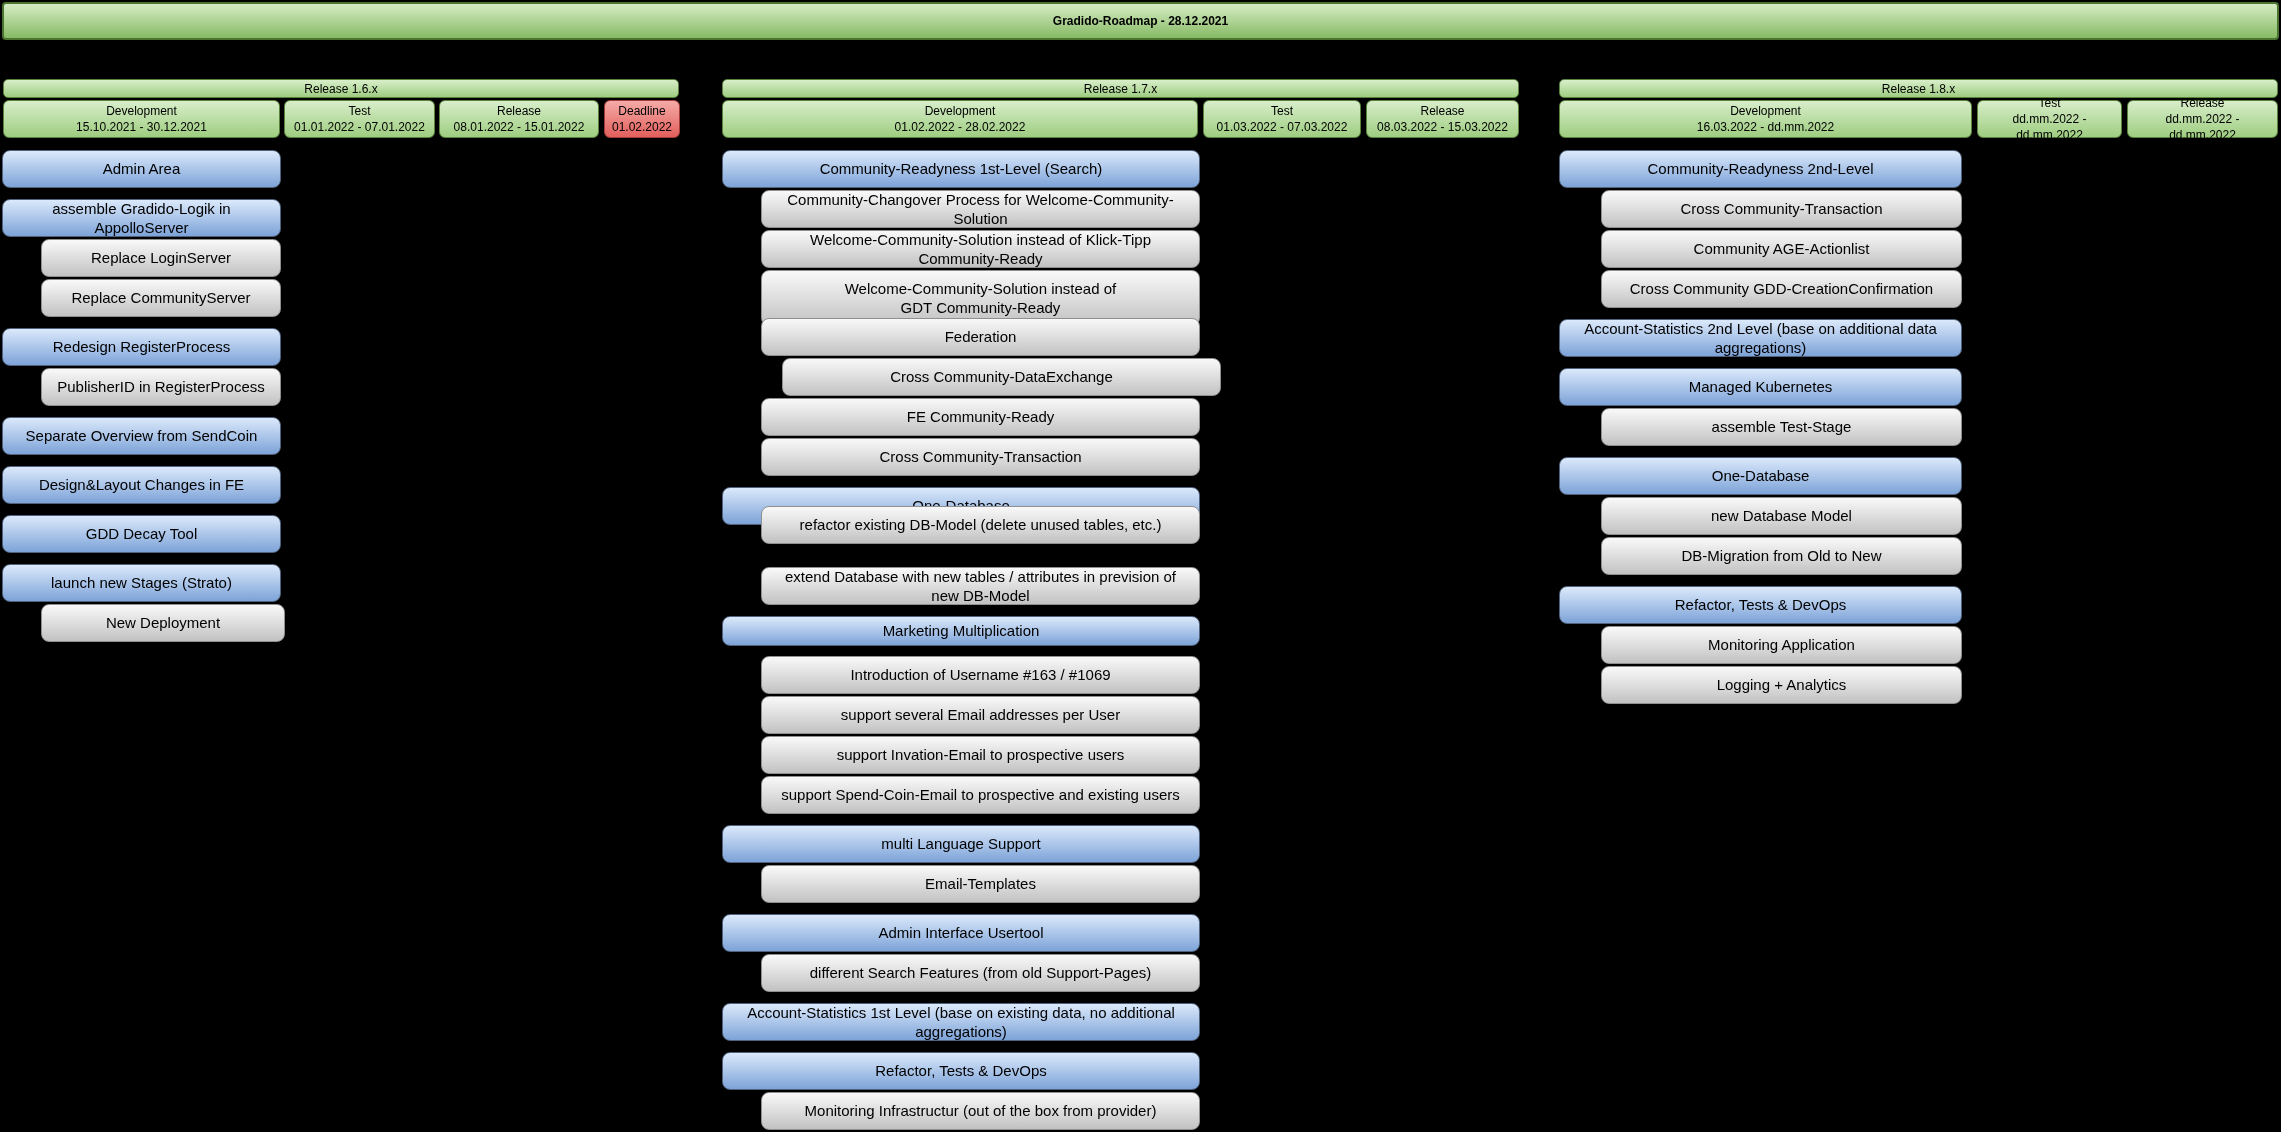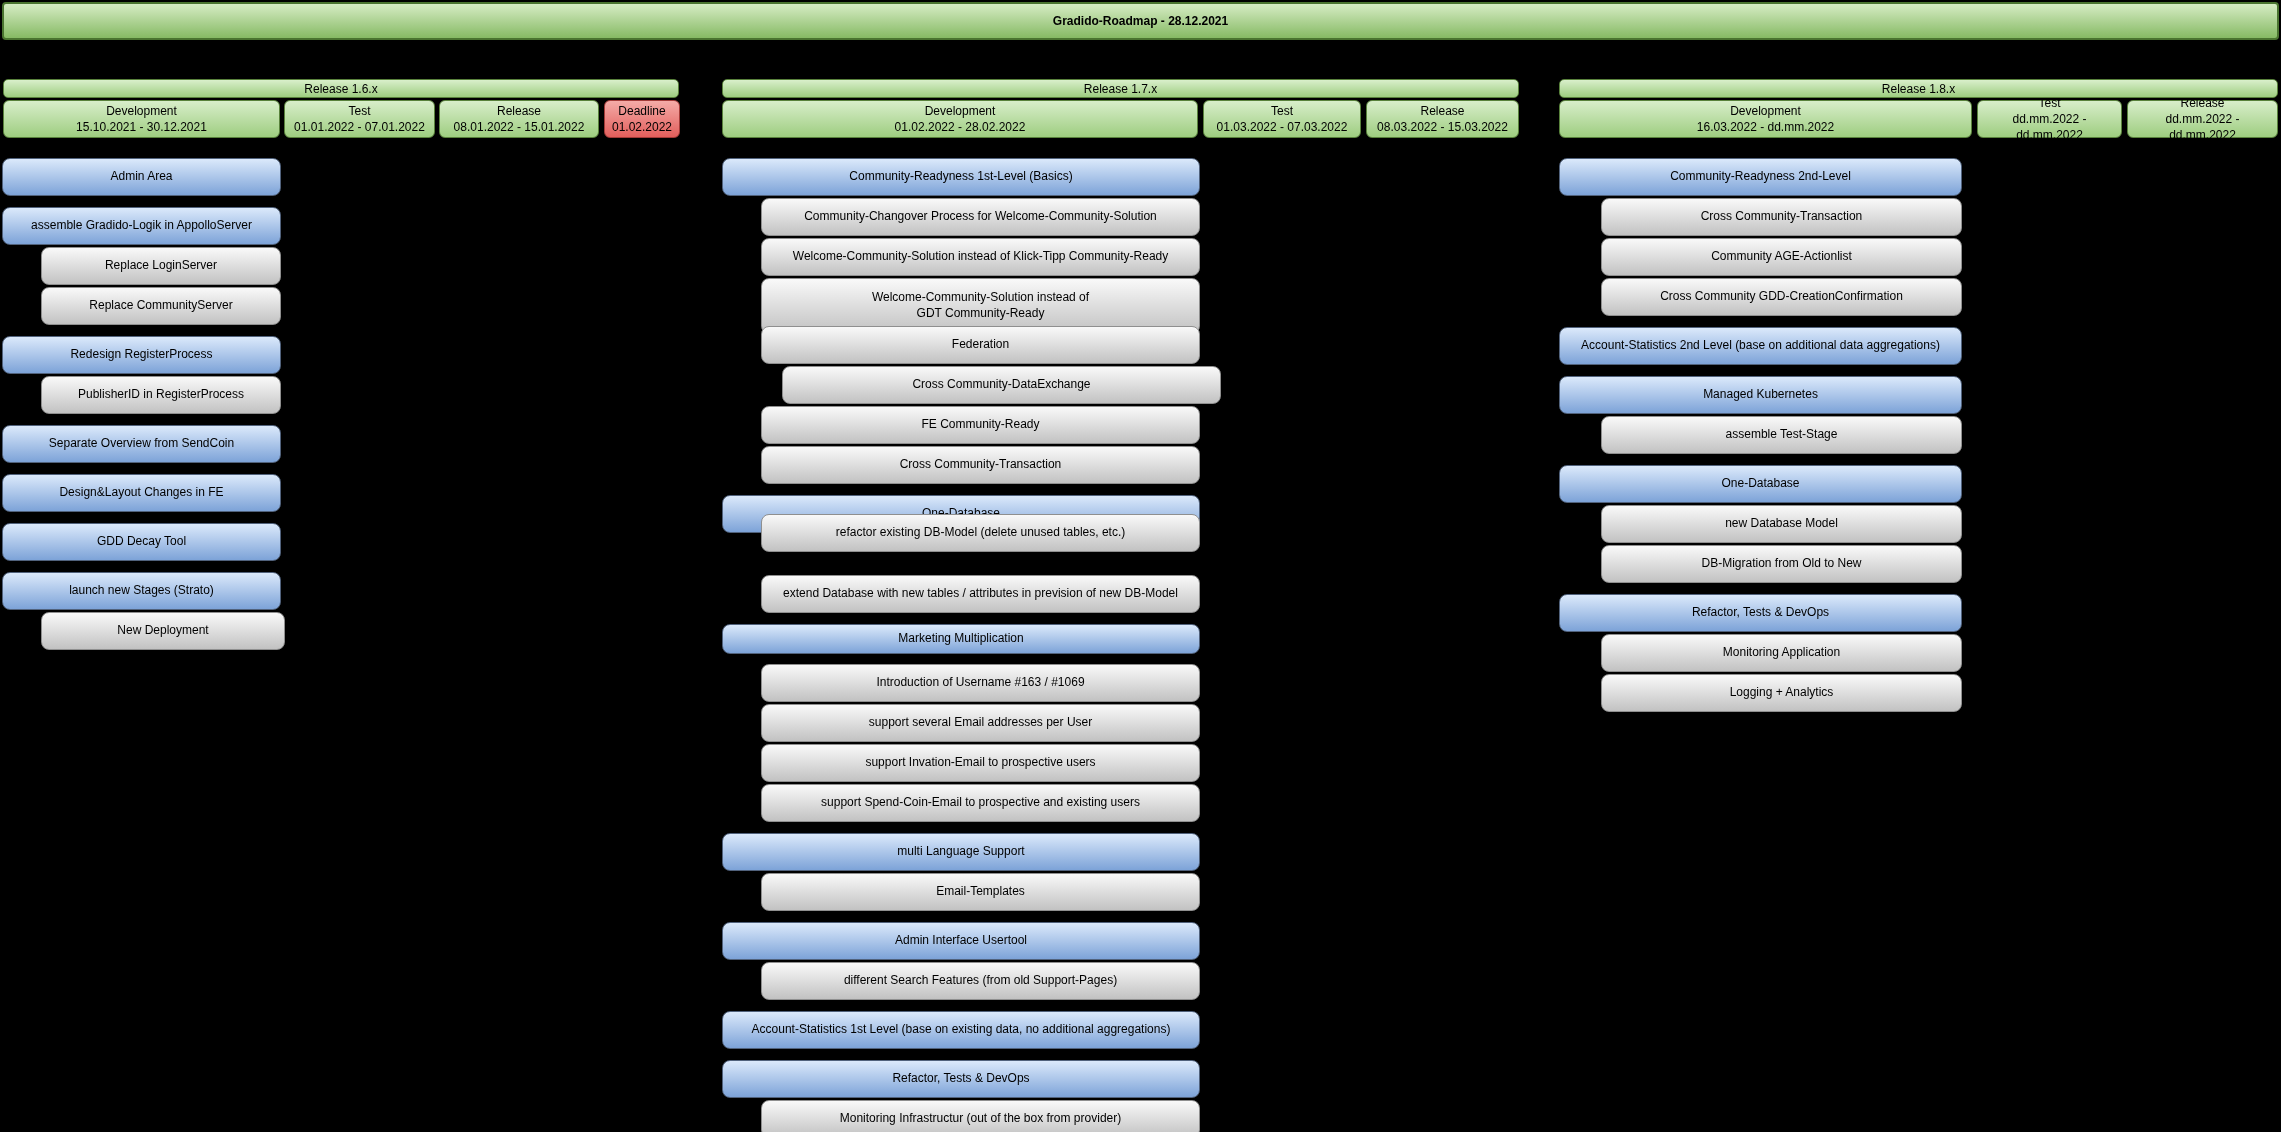--- a/index.html
+++ b/index.html
@@ -45,24 +45,23 @@
     border: 1px solid #59823c;
   }
   .phase-red {
     background: linear-gradient(#f4aba7, #e25f5c);
     border: 1px solid #a33b38;
   }
 
   .task-box {
     border-radius: 8px;
     display: flex; align-items: center; justify-content: center;
-    text-align: center; font-size: 12px; color: #000;
+    text-align: center; font-size: 15px; color: #000;
     padding: 0 10px; line-height: 1.3;
     white-space: pre-line;
-    margin-top: 8px;
   }
   .task-epic {
     background: linear-gradient(#dbe9fb, #7da3d8);
     border: 1px solid #51627c;
   }
   .task-sub {
     background: linear-gradient(#f9f9f9, #c2c2c2);
     border: 1px solid #8f8f8f;
   }
 </style>
@@ -110,21 +109,21 @@
         <span>01.02.2022 - 28.02.2022</span>
       </div>
       <div class="abs phase-box phase-green" style="left: 1203px; top: 100px; width: 158px; height: 38px;">
         <span>Test</span>
         <span>01.03.2022 - 07.03.2022</span>
       </div>
       <div class="abs phase-box phase-green" style="left: 1366px; top: 100px; width: 153px; height: 38px;">
         <span>Release</span>
         <span>08.03.2022 - 15.03.2022</span>
       </div>
-      <div class="abs task-box task-epic" style="left: 722px; top: 150px; width: 478px; height: 38px;">Community-Readyness 1st-Level (Basics)</div>
+      <div class="abs task-box task-epic" style="left: 722px; top: 150px; width: 478px; height: 38px;">Community-Readyness 1st-Level (Search)</div>
       <div class="abs task-box task-sub" style="left: 761px; top: 190px; width: 439px; height: 38px;">Community-Changover Process for Welcome-Community-Solution</div>
       <div class="abs task-box task-sub" style="left: 761px; top: 230px; width: 439px; height: 38px;">Welcome-Community-Solution instead of Klick-Tipp Community-Ready</div>
       <div class="abs task-box task-sub" style="left: 761px; top: 270px; width: 439px; height: 56px;">Welcome-Community-Solution instead of
 GDT Community-Ready</div>
       <div class="abs task-box task-sub" style="left: 761px; top: 318px; width: 439px; height: 38px;">Federation</div>
       <div class="abs task-box task-sub" style="left: 782px; top: 358px; width: 439px; height: 38px;">Cross Community-DataExchange</div>
       <div class="abs task-box task-sub" style="left: 761px; top: 398px; width: 439px; height: 38px;">FE Community-Ready</div>
       <div class="abs task-box task-sub" style="left: 761px; top: 438px; width: 439px; height: 38px;">Cross Community-Transaction</div>
       <div class="abs task-box task-epic" style="left: 722px; top: 487px; width: 478px; height: 38px;">One-Database</div>
       <div class="abs task-box task-sub" style="left: 761px; top: 506px; width: 439px; height: 38px;">refactor existing DB-Model (delete unused tables, etc.)</div>

